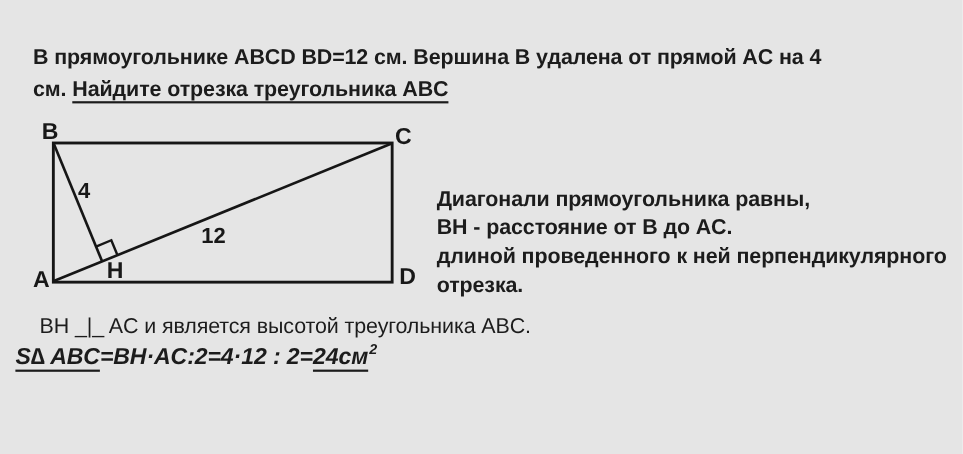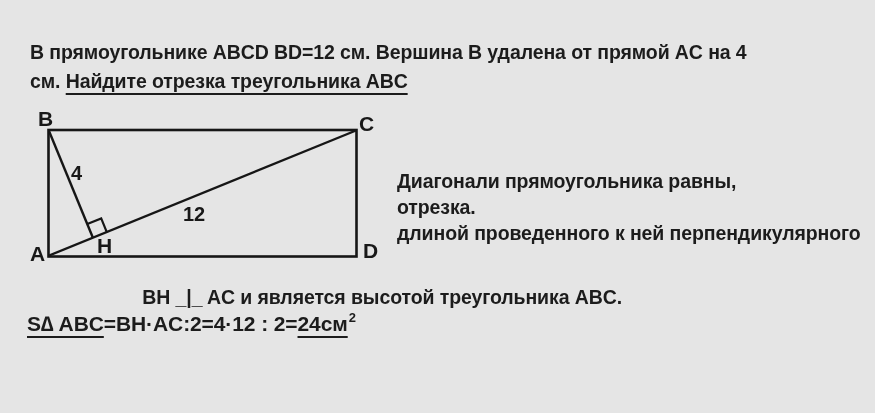--- a/index.html
+++ b/index.html
@@ -29,26 +29,26 @@
     font-size:21px;font-weight:600;fill:#181818;
   }
   .diagram .num{font-size:20px;}
   .explanation{
     position:absolute;left:397px;top:132px;width:475px;
     font-size:19.5px;font-weight:600;line-height:26px;
     letter-spacing:-0.1px;
     margin-top:36px;
   }
   .perp-line{
-    position:absolute;left:22px;top:286px;width:600px;
-    font-size:19.5px;font-weight:700;letter-spacing:-0.1px;text-align:right;
+    position:absolute;left:36px;top:286px;width:600px;
+    font-size:19.5px;font-weight:400;letter-spacing:-0.1px;
   }
   .formula{
-    position:absolute;left:27px;top:311px;width:600px;
-    font-size:21px;font-weight:600;letter-spacing:-0.1px;
+    position:absolute;left:14px;top:311px;width:600px;
+    font-size:21px;font-weight:600;letter-spacing:-0.1px;font-style:italic;
   }
   .formula sup{
     font-size:13px;position:relative;top:-1px;margin-left:1px;
   }
 </style>
 </head>
 <body>
 
 <div class="page">
 
@@ -66,22 +66,23 @@
     <text x="359" y="131">C</text>
     <text x="30" y="261">A</text>
     <text x="363" y="258">D</text>
     <text x="97" y="253">H</text>
     <text x="71" y="180" class="num">4</text>
     <text x="183" y="221" class="num">12</text>
   </svg>
 
   <div class="explanation">
     <div>Диагонали прямоугольника равны,</div>
+    <div>BH - расстояние от B до AC.</div>
+    <div>длиной проведенного к ней перпендикулярного</div>
     <div>отрезка.</div>
-    <div>длиной проведенного к ней перпендикулярного</div>
   </div>
 
   <div class="perp-line">BH _|_ AC и является высотой треугольника ABC.</div>
 
   <div class="formula">
     <span class="u">S∆ ABC</span><span>=BH·AC:2=4·12 : 2=</span><span class="u">24см</span><sup>2</sup>
   </div>
 
 </div>
 

